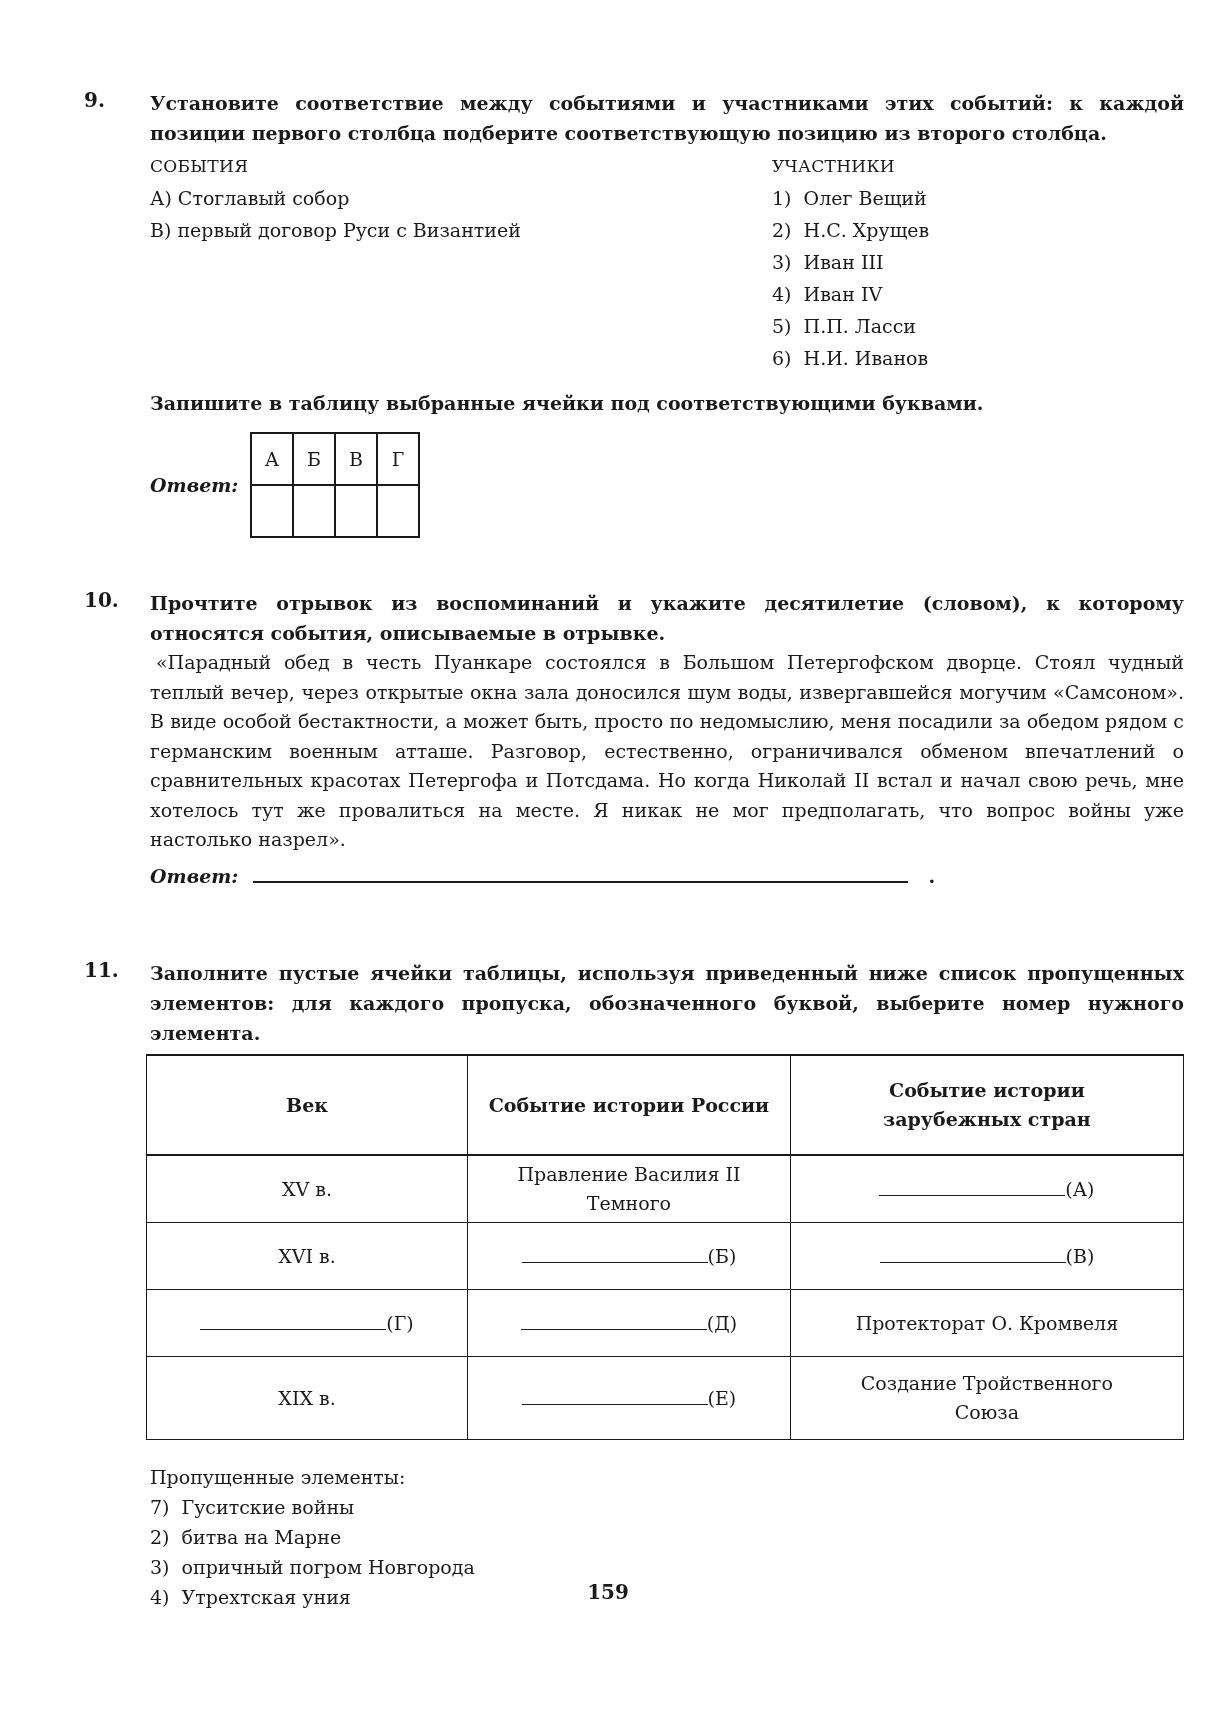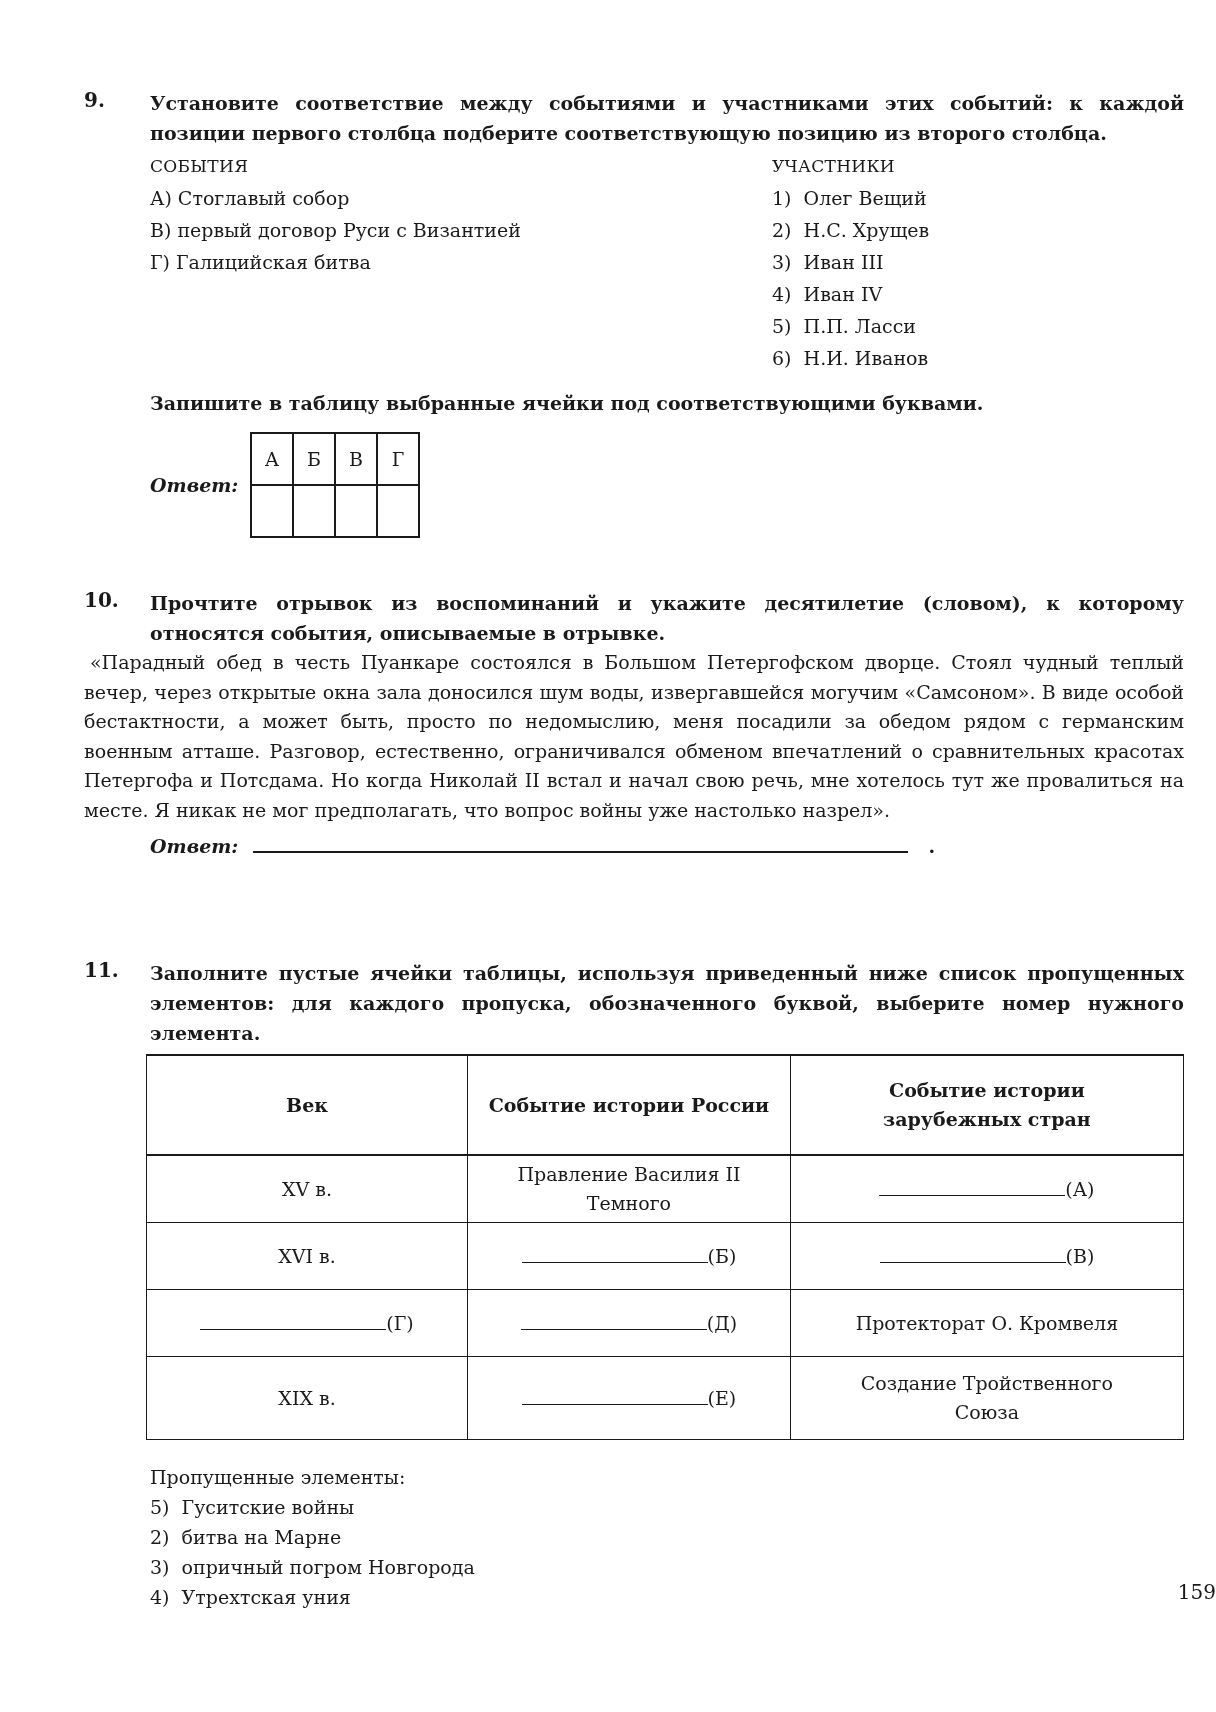--- a/index.html
+++ b/index.html
@@ -26,56 +26,55 @@
     .answer-grid-wrap { position: relative; height: 118px; margin-top: 14px; }
     .answer-label { position: absolute; left: 0; top: 38px; font-style: italic; font-weight: bold; }
     table.grid { position: absolute; left: 100px; top: 0; border-collapse: collapse; }
     table.grid td {
       border: 2px solid #1a1a1a; width: 40px; height: 50px; text-align: center;
       font-weight: normal; font-size: 19px; padding: 0;
     }
 
     
     #q10 { top: 588px; }
-    .quote { text-indent: 6px; line-height: 29.5px; text-align: justify; font-weight: normal; }
+    .quote { margin-left: 66px; text-indent: 6px; line-height: 29.5px; text-align: justify; font-weight: normal; }
     .answer-line-row { margin-left: 66px; margin-top: 6px; line-height: 30px; }
     .blank-line { display: inline-block; width: 655px; border-bottom: 2px solid #1a1a1a; height: 20px; margin-left: 8px; vertical-align: baseline; }
     .dot { margin-left: 14px; }
 
     
     #q11 { top: 958px; }
     table.t11 {
       margin-left: 62px; margin-top: 6px; border-collapse: collapse; width: 1038px;
     }
     table.t11 th, table.t11 td {
       border: 1.5px solid #1a1a1a; text-align: center; vertical-align: middle;
       height: 66px; font-size: 19px; line-height: 29px; padding: 0 6px;
     }
     table.t11 th { font-weight: bold; }
     table.t11 td { font-weight: normal; }
     table.t11 tr:first-child th { border-top: 2.5px solid #1a1a1a; border-bottom: 2.5px solid #1a1a1a; }
     .col-a { width: 332px; } .col-b { width: 334px; } .col-c { width: 340px; }
     .gap { display: inline-block; width: 186px; border-bottom: 1.5px solid #1a1a1a; height: 20px; vertical-align: baseline; }
     .missing { margin-left: 66px; margin-top: 22px; font-weight: normal; line-height: 30px; }
 
-    .page-number { position: absolute; left: 0; width: 1216px; top: 1580px; text-align: right; font-size: 20px; font-weight: normal; }
+    .page-number { position: absolute; left: 0; width: 1216px; top: 1580px; text-align: center; font-size: 20px; font-weight: bold; }
   </style>
 </head>
 <body>
 
 <div class="task" id="q9">
   <div class="num">9.</div>
   <div class="body">Установите соответствие между событиями и участниками этих событий: к каждой позиции первого столбца подберите соответствующую позицию из второго столбца.</div>
   <div class="body">
     <div class="cols">
       <div class="col-left">
         <div class="col-head">СОБЫТИЯ</div>
         <div class="opt">А) Стоглавый собор</div>
         <div class="opt">В) первый договор Руси с Византией</div>
-        <div class="opt">Г) Галицийская битва</div>
       </div>
       <div class="col-right">
         <div class="col-head">УЧАСТНИКИ</div>
         <div class="opt" style="white-space:pre">1)  Олег Вещий</div>
         <div class="opt" style="white-space:pre">2)  Н.С. Хрущев</div>
         <div class="opt" style="white-space:pre">3)  Иван III</div>
         <div class="opt" style="white-space:pre">4)  Иван IV</div>
         <div class="opt" style="white-space:pre">5)  П.П. Ласси</div>
         <div class="opt" style="white-space:pre">6)  Н.И. Иванов</div>
       </div>
@@ -141,20 +140,20 @@
     </tr>
     <tr>
       <td>XIX в.</td>
       <td><span class="gap"></span><span>(Е)</span></td>
       <td style="padding:8px 50px">Создание Тройственного Союза</td>
     </tr>
   </tbody>
     </table>
   <div class="missing">
     <div>Пропущенные элементы:</div>
-    <div style="white-space:pre">5)  Гуситские войны</div>
+    <div style="white-space:pre">7)  Гуситские войны</div>
     <div style="white-space:pre">2)  битва на Марне</div>
     <div style="white-space:pre">3)  опричный погром Новгорода</div>
     <div style="white-space:pre">4)  Утрехтская уния</div>
   </div>
 </div>
 
 <div class="page-number">159</div>
 
 </body></html>

